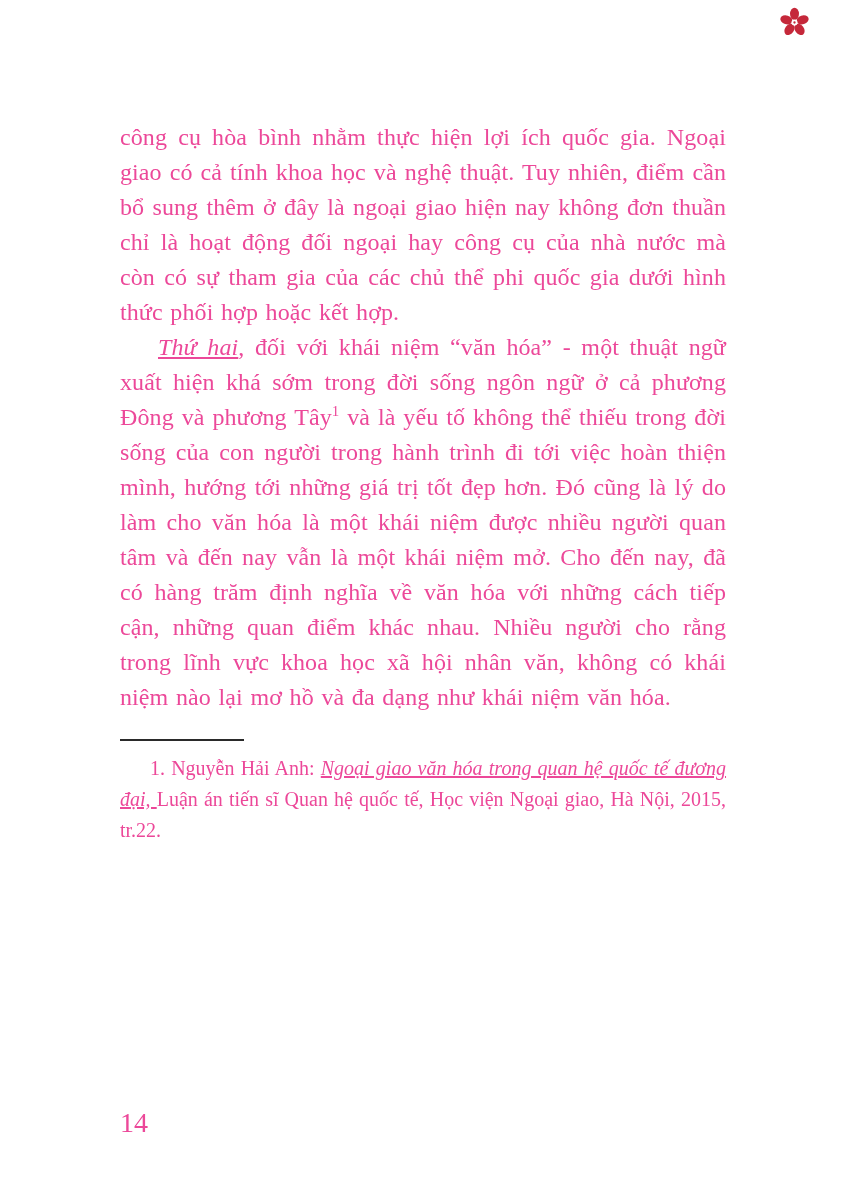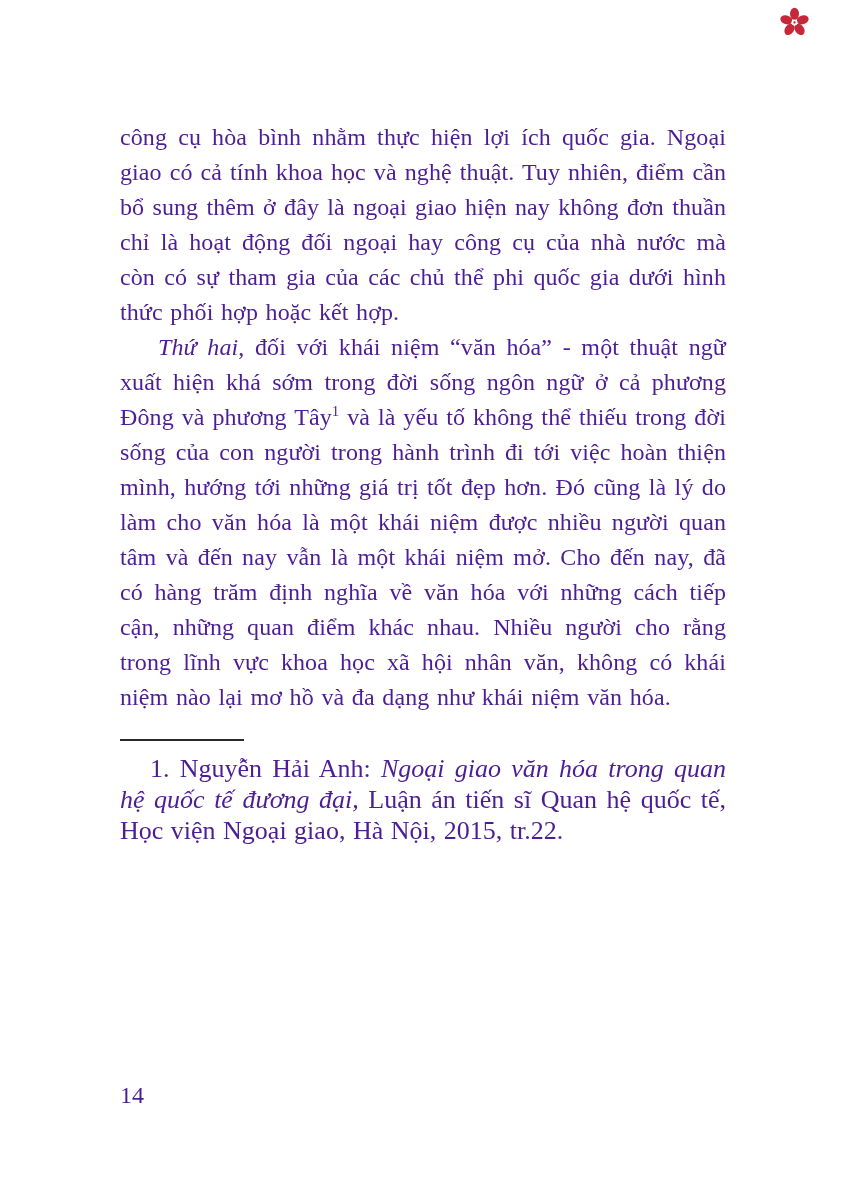--- a/index.html
+++ b/index.html
@@ -6,21 +6,21 @@
     margin: 0;
     padding: 0;
     background: #ffffff;
   }
   .page {
     position: relative;
     width: 841px;
     height: 1190px;
     background: #ffffff;
     font-family: "Liberation Serif", "DejaVu Serif", serif;
-    color: #4c1d95;
+    color: #ec4899;
     overflow: hidden;
   }
   .ornament {
     position: absolute;
     top: 7px;
     right: 31px;
     width: 31px;
     height: 31px;
   }
   .text-block {
@@ -31,45 +31,45 @@
   }
   .para {
     margin: 0;
     font-size: 24px;
     line-height: 35px;
     text-align: justify;
     letter-spacing: 0.1px;
     word-spacing: 1.5px;
   }
   .para.indent { text-indent: 38px; }
-  .it { font-style: italic; }
+  .it { font-style: italic; text-decoration: underline; }
   sup.fn-ref {
     font-size: 0.62em;
     line-height: 0;
     vertical-align: super;
   }
   .fn-sep {
     width: 124px;
     height: 0;
     border-top: 2px solid #2a2a2a;
     margin: 24px 0 12px 0;
   }
   .fn {
     margin: 0;
-    font-size: 26px;
+    font-size: 20px;
     line-height: 31px;
     text-align: justify;
     text-indent: 30px;
     word-spacing: 1px;
   }
   .page-number {
     position: absolute;
     left: 120px;
-    top: 1080px;
-    font-size: 24px;
+    top: 1108px;
+    font-size: 28px;
     line-height: 30px;
   }
 </style>
 </head>
 <body>
 
 <div class="page">
 
   <div class="ornament">
     <svg viewBox="0 0 32 32" width="31" height="31" xmlns="http://www.w3.org/2000/svg">

